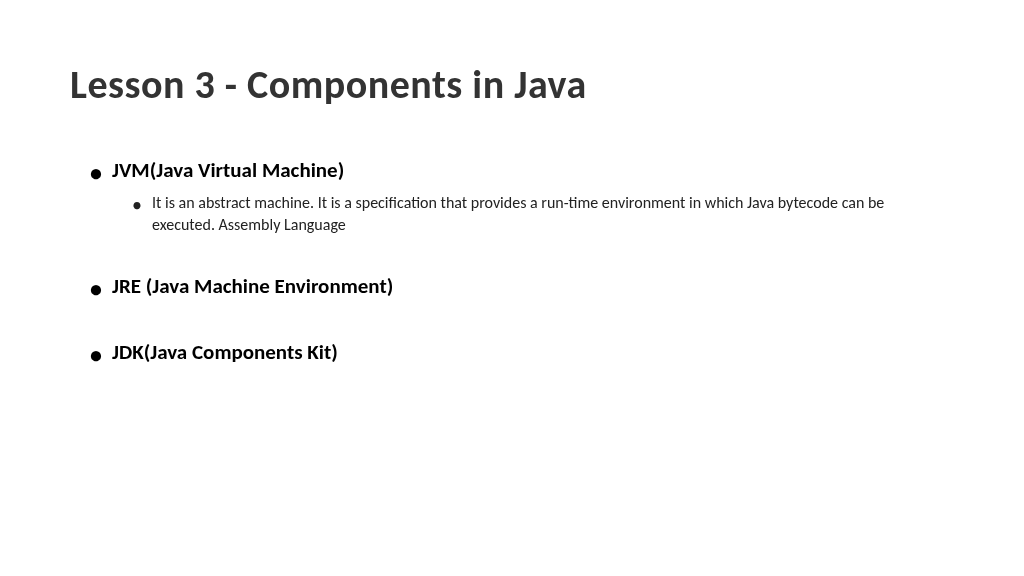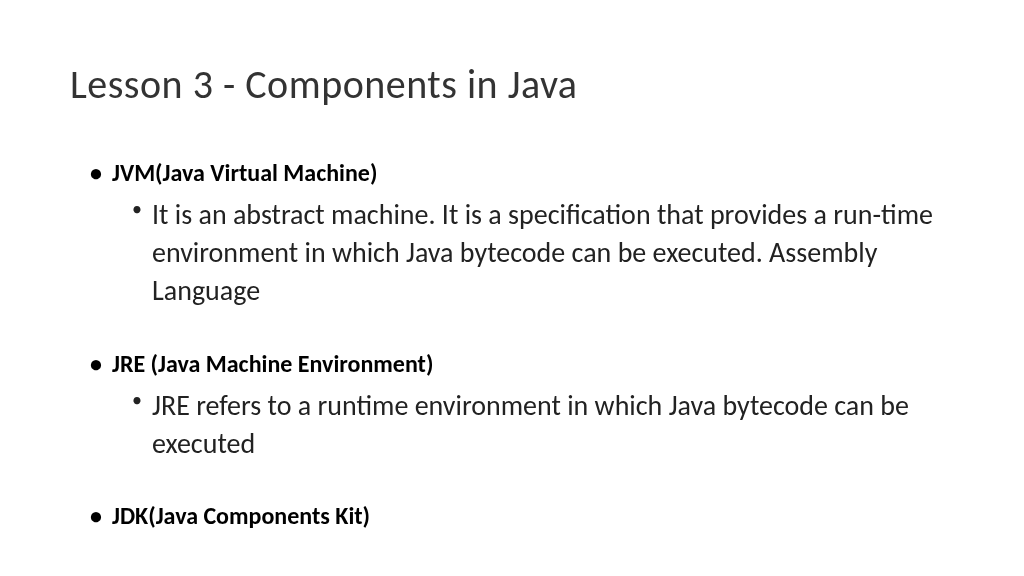--- a/index.html
+++ b/index.html
@@ -11,48 +11,48 @@
       width: 1024px;
       height: 576px;
       background: #ffffff;
       font-family: Calibri, 'Segoe UI', Arial, sans-serif;
       color: #000000;
       padding: 60px 70px 40px 70px;
       overflow: hidden;
     }
     .slide-title {
       font-size: 40px;
-      font-weight: 400;
+      font-weight: 700;
       color: #333333;
       margin-bottom: 48px;
       letter-spacing: 0.5px;
     }
     .content {
       padding-left: 20px;
     }
     .bullet-item {
       margin-bottom: 38px;
     }
     .bullet-heading {
-      font-size: 24px;
+      font-size: 21px;
       font-weight: bold;
       color: #000000;
       position: relative;
       padding-left: 22px;
       line-height: 1.3;
     }
     .bullet-heading::before {
       content: "•";
       position: absolute;
       left: 0;
       top: 0;
       font-size: 24px;
     }
     .sub-bullet {
-      font-size: 28px;
+      font-size: 16px;
       font-weight: 400;
       color: #222222;
       padding-left: 62px;
       position: relative;
       margin-top: 8px;
       line-height: 1.35;
       max-width: 860px;
     }
     .sub-bullet::before {
       content: "•";
@@ -69,20 +69,19 @@
 
 <div class="content">
 
   <div class="bullet-item">
     <div class="bullet-heading">JVM(Java Virtual Machine)</div>
     <div class="sub-bullet">It is an abstract machine. It is a specification that provides a run-time environment in which Java bytecode can be executed. Assembly Language</div>
   </div>
 
   <div class="bullet-item">
     <div class="bullet-heading">JRE (Java Machine Environment)</div>
-    <div class="sub-bullet">JRE refers to a runtime environment in which Java bytecode can be executed</div>
   </div>
 
   <div class="bullet-item">
     <div class="bullet-heading">JDK(Java Components Kit)</div>
   </div>
 
 </div>
 
 </body></html>

